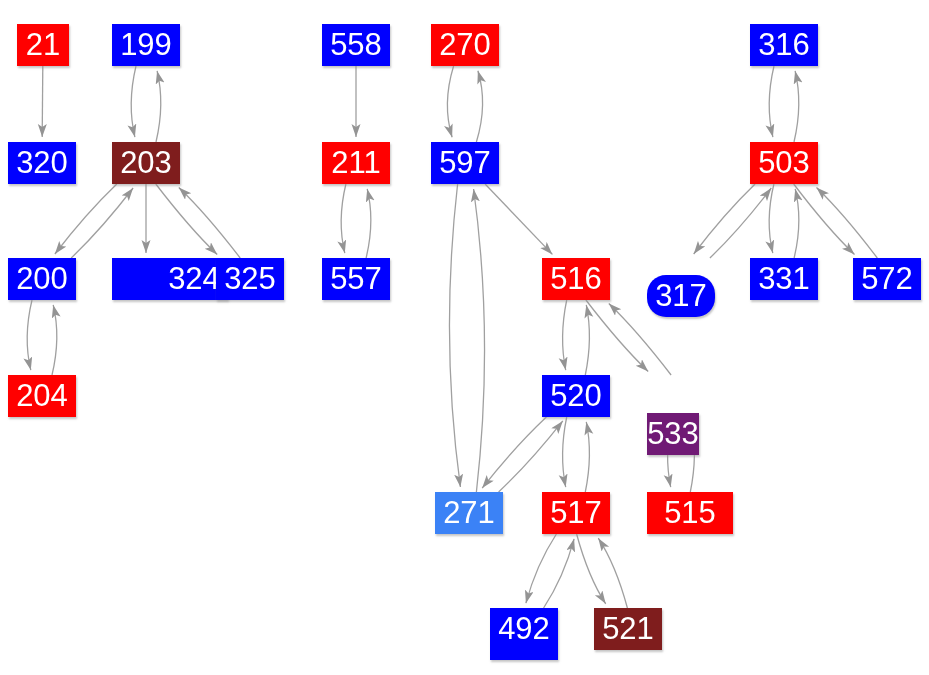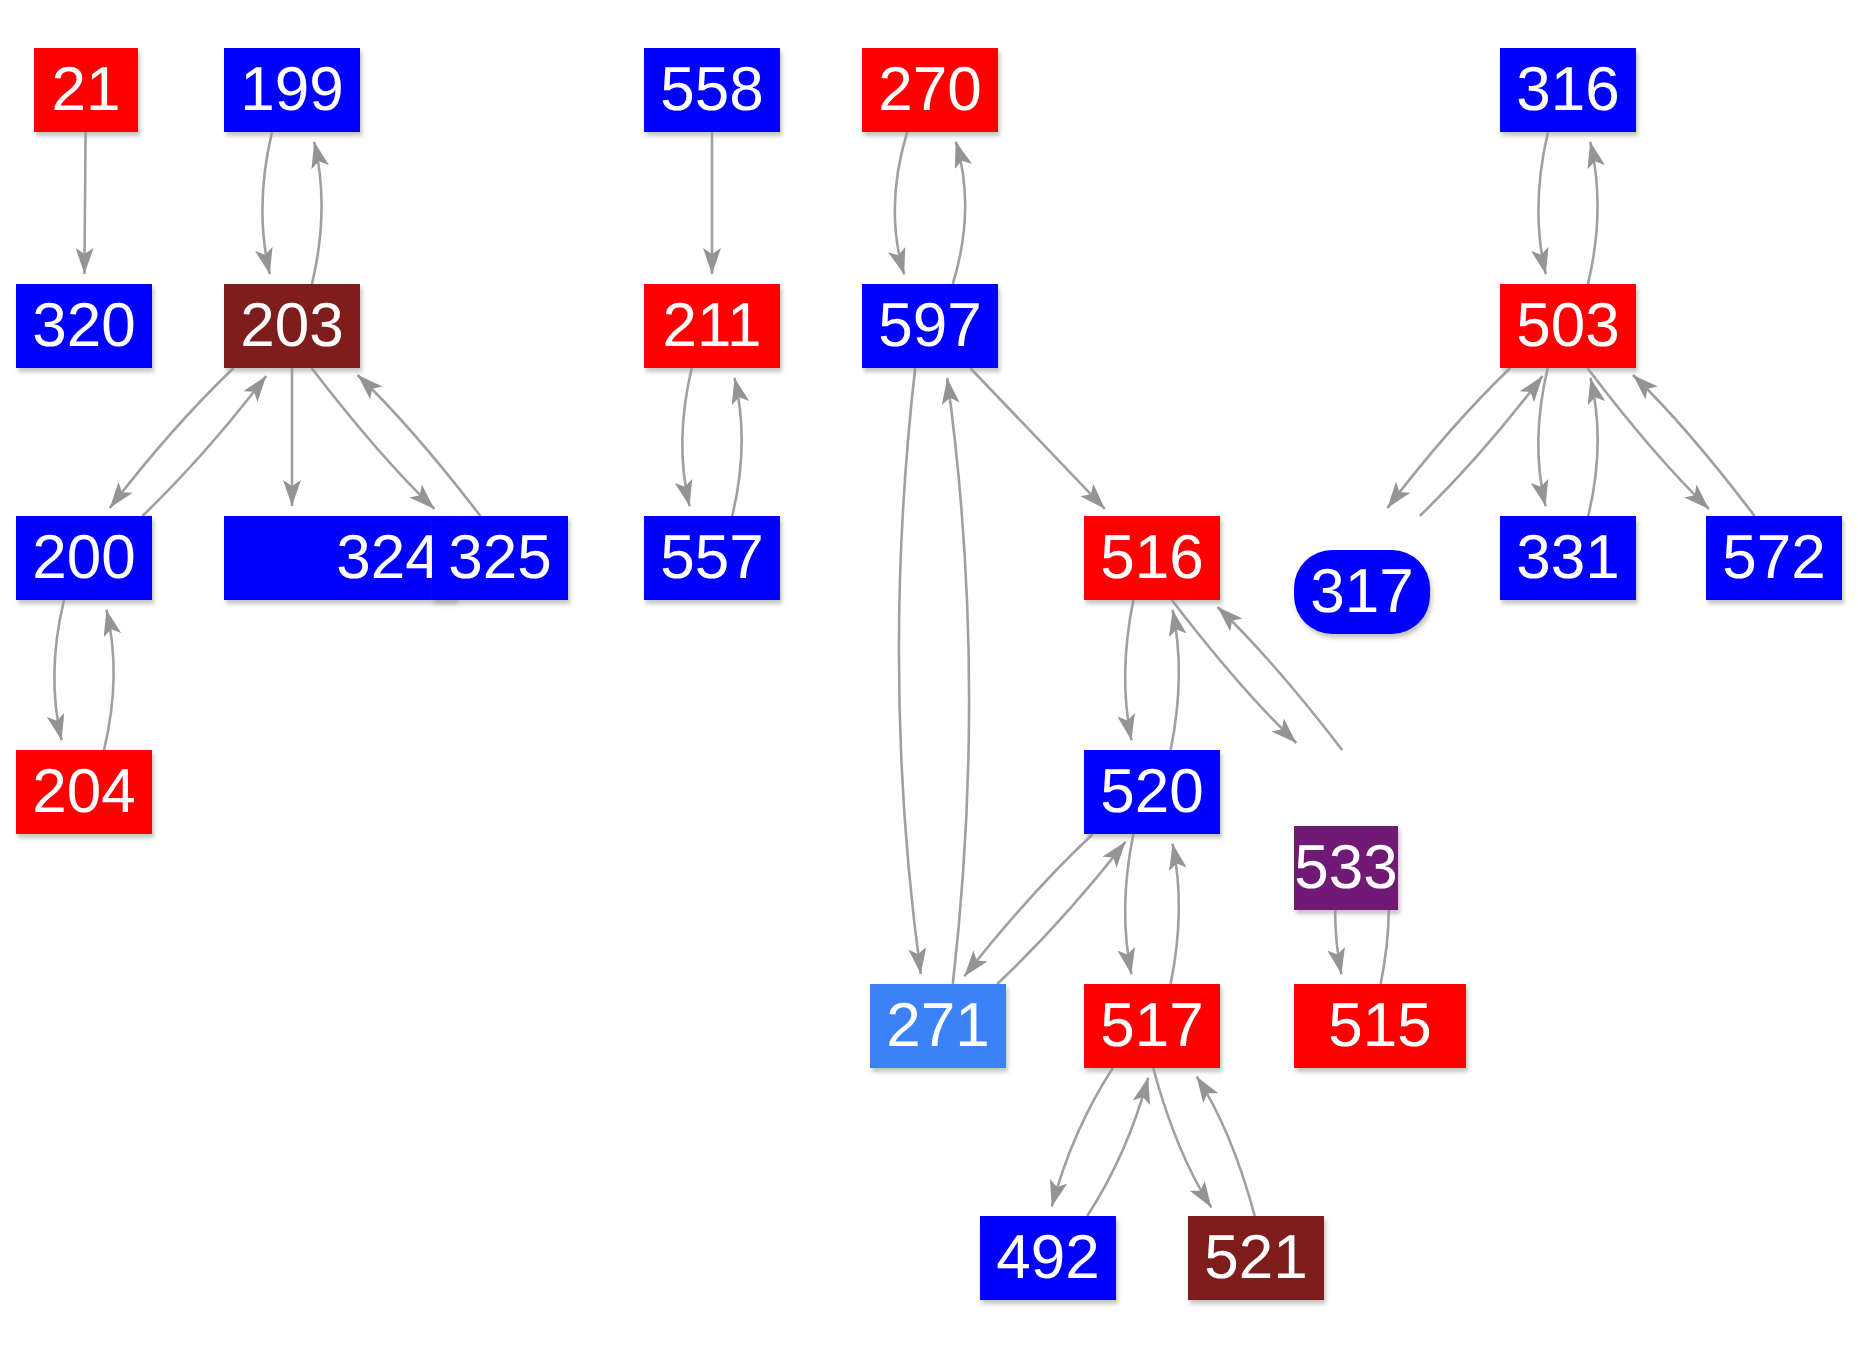--- a/index.html
+++ b/index.html
@@ -90,16 +90,16 @@
       <div class="node" style="left: 542px; top: 258px; width: 68px; height: 42px; line-height: 42px; background: rgb(255, 0, 0); color: rgb(255, 255, 255);">516</div>
       <div class="node" style="left: 647px; top: 275px; width: 68px; height: 42px; line-height: 42px; background: rgb(0, 0, 255); color: rgb(255, 255, 255); border-radius: 19px;">317</div>
       <div class="node" style="left: 750px; top: 258px; width: 68px; height: 42px; line-height: 42px; background: rgb(0, 0, 255); color: rgb(255, 255, 255);">331</div>
       <div class="node" style="left: 853px; top: 258px; width: 68px; height: 42px; line-height: 42px; background: rgb(0, 0, 255); color: rgb(255, 255, 255);">572</div>
       <div class="node" style="left: 8px; top: 375px; width: 68px; height: 42px; line-height: 42px; background: rgb(255, 0, 0); color: rgb(255, 255, 255);">204</div>
       <div class="node" style="left: 542px; top: 375px; width: 68px; height: 42px; line-height: 42px; background: rgb(0, 0, 255); color: rgb(255, 255, 255);">520</div>
       <div class="node" style="left: 647px; top: 375px; width: 52px; height: 42px; line-height: 42px; background: #701a75; color: rgb(255, 255, 255); margin-top: 38px;">533</div>
       <div class="node" style="left: 435px; top: 492px; width: 68px; height: 42px; line-height: 42px; background: #3b82f6; color: rgb(255, 255, 255);">271</div>
       <div class="node" style="left: 542px; top: 492px; width: 68px; height: 42px; line-height: 42px; background: rgb(255, 0, 0); color: rgb(255, 255, 255);">517</div>
       <div class="node" style="left: 647px; top: 492px; width: 86px; height: 42px; line-height: 42px; background: rgb(255, 0, 0); color: rgb(255, 255, 255);">515</div>
-      <div class="node" style="left: 490px; top: 608px; width: 68px; height: 42px; line-height: 42px; background: rgb(0, 0, 255); color: rgb(255, 255, 255);">492</div>
+      <div class="node" style="left: 490px; top: 608px; width: 68px; height: 52px; line-height: 42px; background: rgb(0, 0, 255); color: rgb(255, 255, 255);">492</div>
       <div class="node" style="left: 594px; top: 608px; width: 68px; height: 42px; line-height: 42px; background: #7f1d1d; color: rgb(255, 255, 255);">521</div>
     </div>
 </div>
 
 </body></html>

